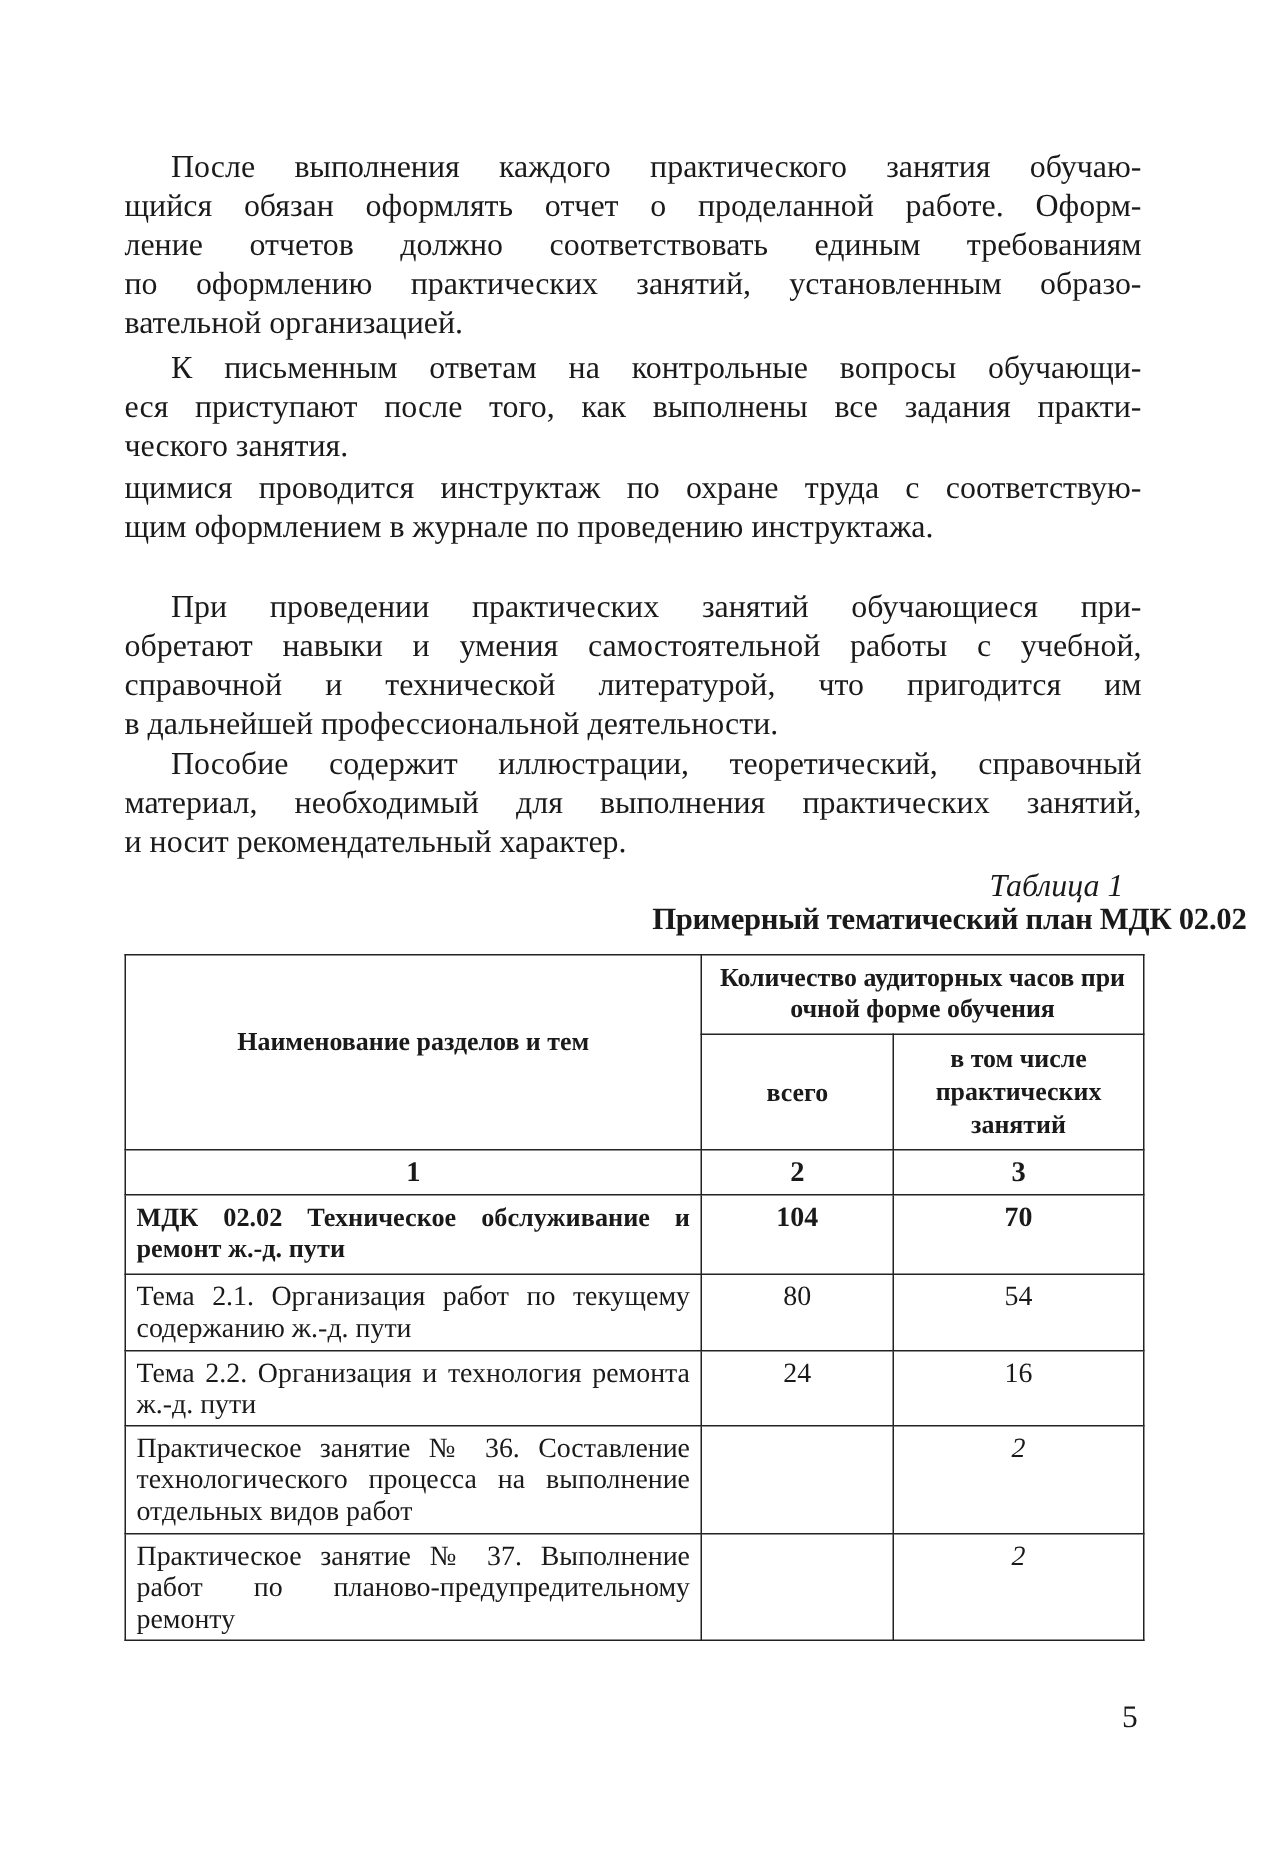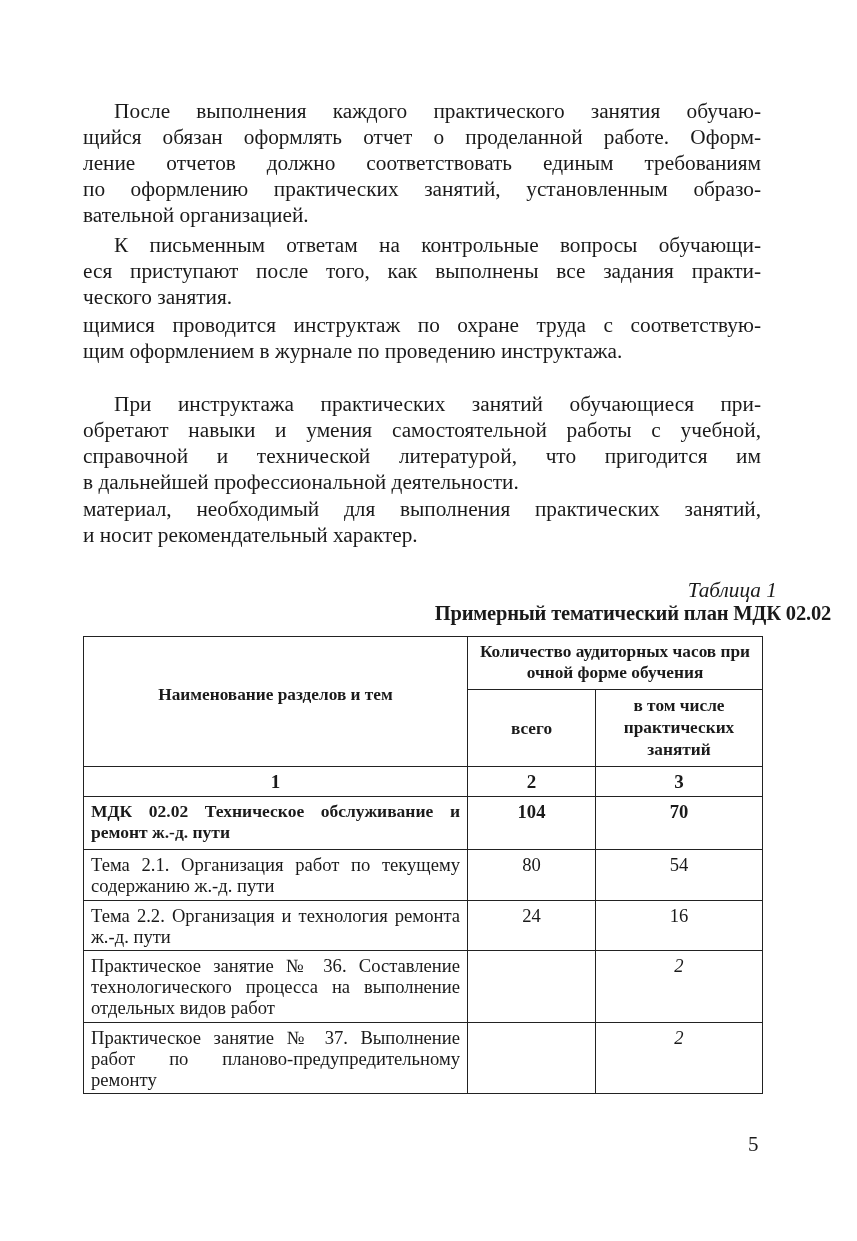--- a/index.html
+++ b/index.html
@@ -3,21 +3,21 @@
 <meta charset="utf-8">
 <style>
   html, body { margin:0; padding:0; background:#fff; }
   body { width:857px; height:1241px; position:relative; overflow:hidden;
          font-family:"Liberation Serif", serif; color:#1a1a1a; }
   .para { position:absolute; left:83px; width:678px; font-size:21.3px; line-height:26px;
           text-align:justify; margin:0; }
   .para .line { display:block; text-align:justify; text-align-last:justify; white-space:nowrap; }
   .para .line.last { text-align-last:left; }
   .para .line.first { text-indent:31px; }
-  .caption { position:absolute; right:80px; top:578px; font-style:italic; font-size:21.3px; }
+  .caption { position:absolute; right:108px; top:578px; font-style:italic; font-size:21.3px; }
   .title { position:absolute; left:0; width:831px; top:602px; text-align:right; font-weight:bold;
            font-size:20.5px; letter-spacing:-0.2px; }
   table.plan { position:absolute; left:83px; top:636px; border-collapse:collapse; width:679px; table-layout:fixed; }
   table.plan td { border:1.3px solid #222; vertical-align:top; padding:0; font-size:18.6px; line-height:21px; }
   .hdr { font-weight:bold; text-align:center; font-size:17.3px !important; }
   .cell-text { padding:4px 7px 3px 7px; text-align:justify; text-align-last:left; }
   .num { text-align:center; padding-top:4px !important; }
   .bold { font-weight:bold; }
   .ital { font-style:italic; }
   .pagenum { position:absolute; left:748px; top:1132px; font-size:21px; }
@@ -36,26 +36,27 @@
   <p class="para" style="top:232px">
     <span class="line first">К письменным ответам на контрольные вопросы обучающи-</span>
     <span class="line">еся приступают после того, как выполнены все задания практи-</span>
     <span class="line last">ческого занятия.</span>
   </p>
   <p class="para" style="top:312px">
     <span class="line">щимися проводится инструктаж по охране труда с соответствую-</span>
     <span class="line last">щим оформлением в журнале по проведению инструктажа.</span>
   </p>
   <p class="para" style="top:391px">
-    <span class="line first">При инструктажа практических занятий обучающиеся при-</span>
+    <span class="line first">При проведении практических занятий обучающиеся при-</span>
     <span class="line">обретают навыки и умения самостоятельной работы с учебной,</span>
     <span class="line">справочной и технической литературой, что пригодится им</span>
     <span class="line last">в дальнейшей профессиональной деятельности.</span>
   </p>
   <p class="para" style="top:496px">
+    <span class="line first">Пособие содержит иллюстрации, теоретический, справочный</span>
     <span class="line">материал, необходимый для выполнения практических занятий,</span>
     <span class="line last">и носит рекомендательный характер.</span>
   </p>
 </div>
 
 <div class="caption">Таблица 1</div>
 <div class="title">Примерный тематический план МДК 02.02</div>
 
 <table class="plan">
   <colgroup>

